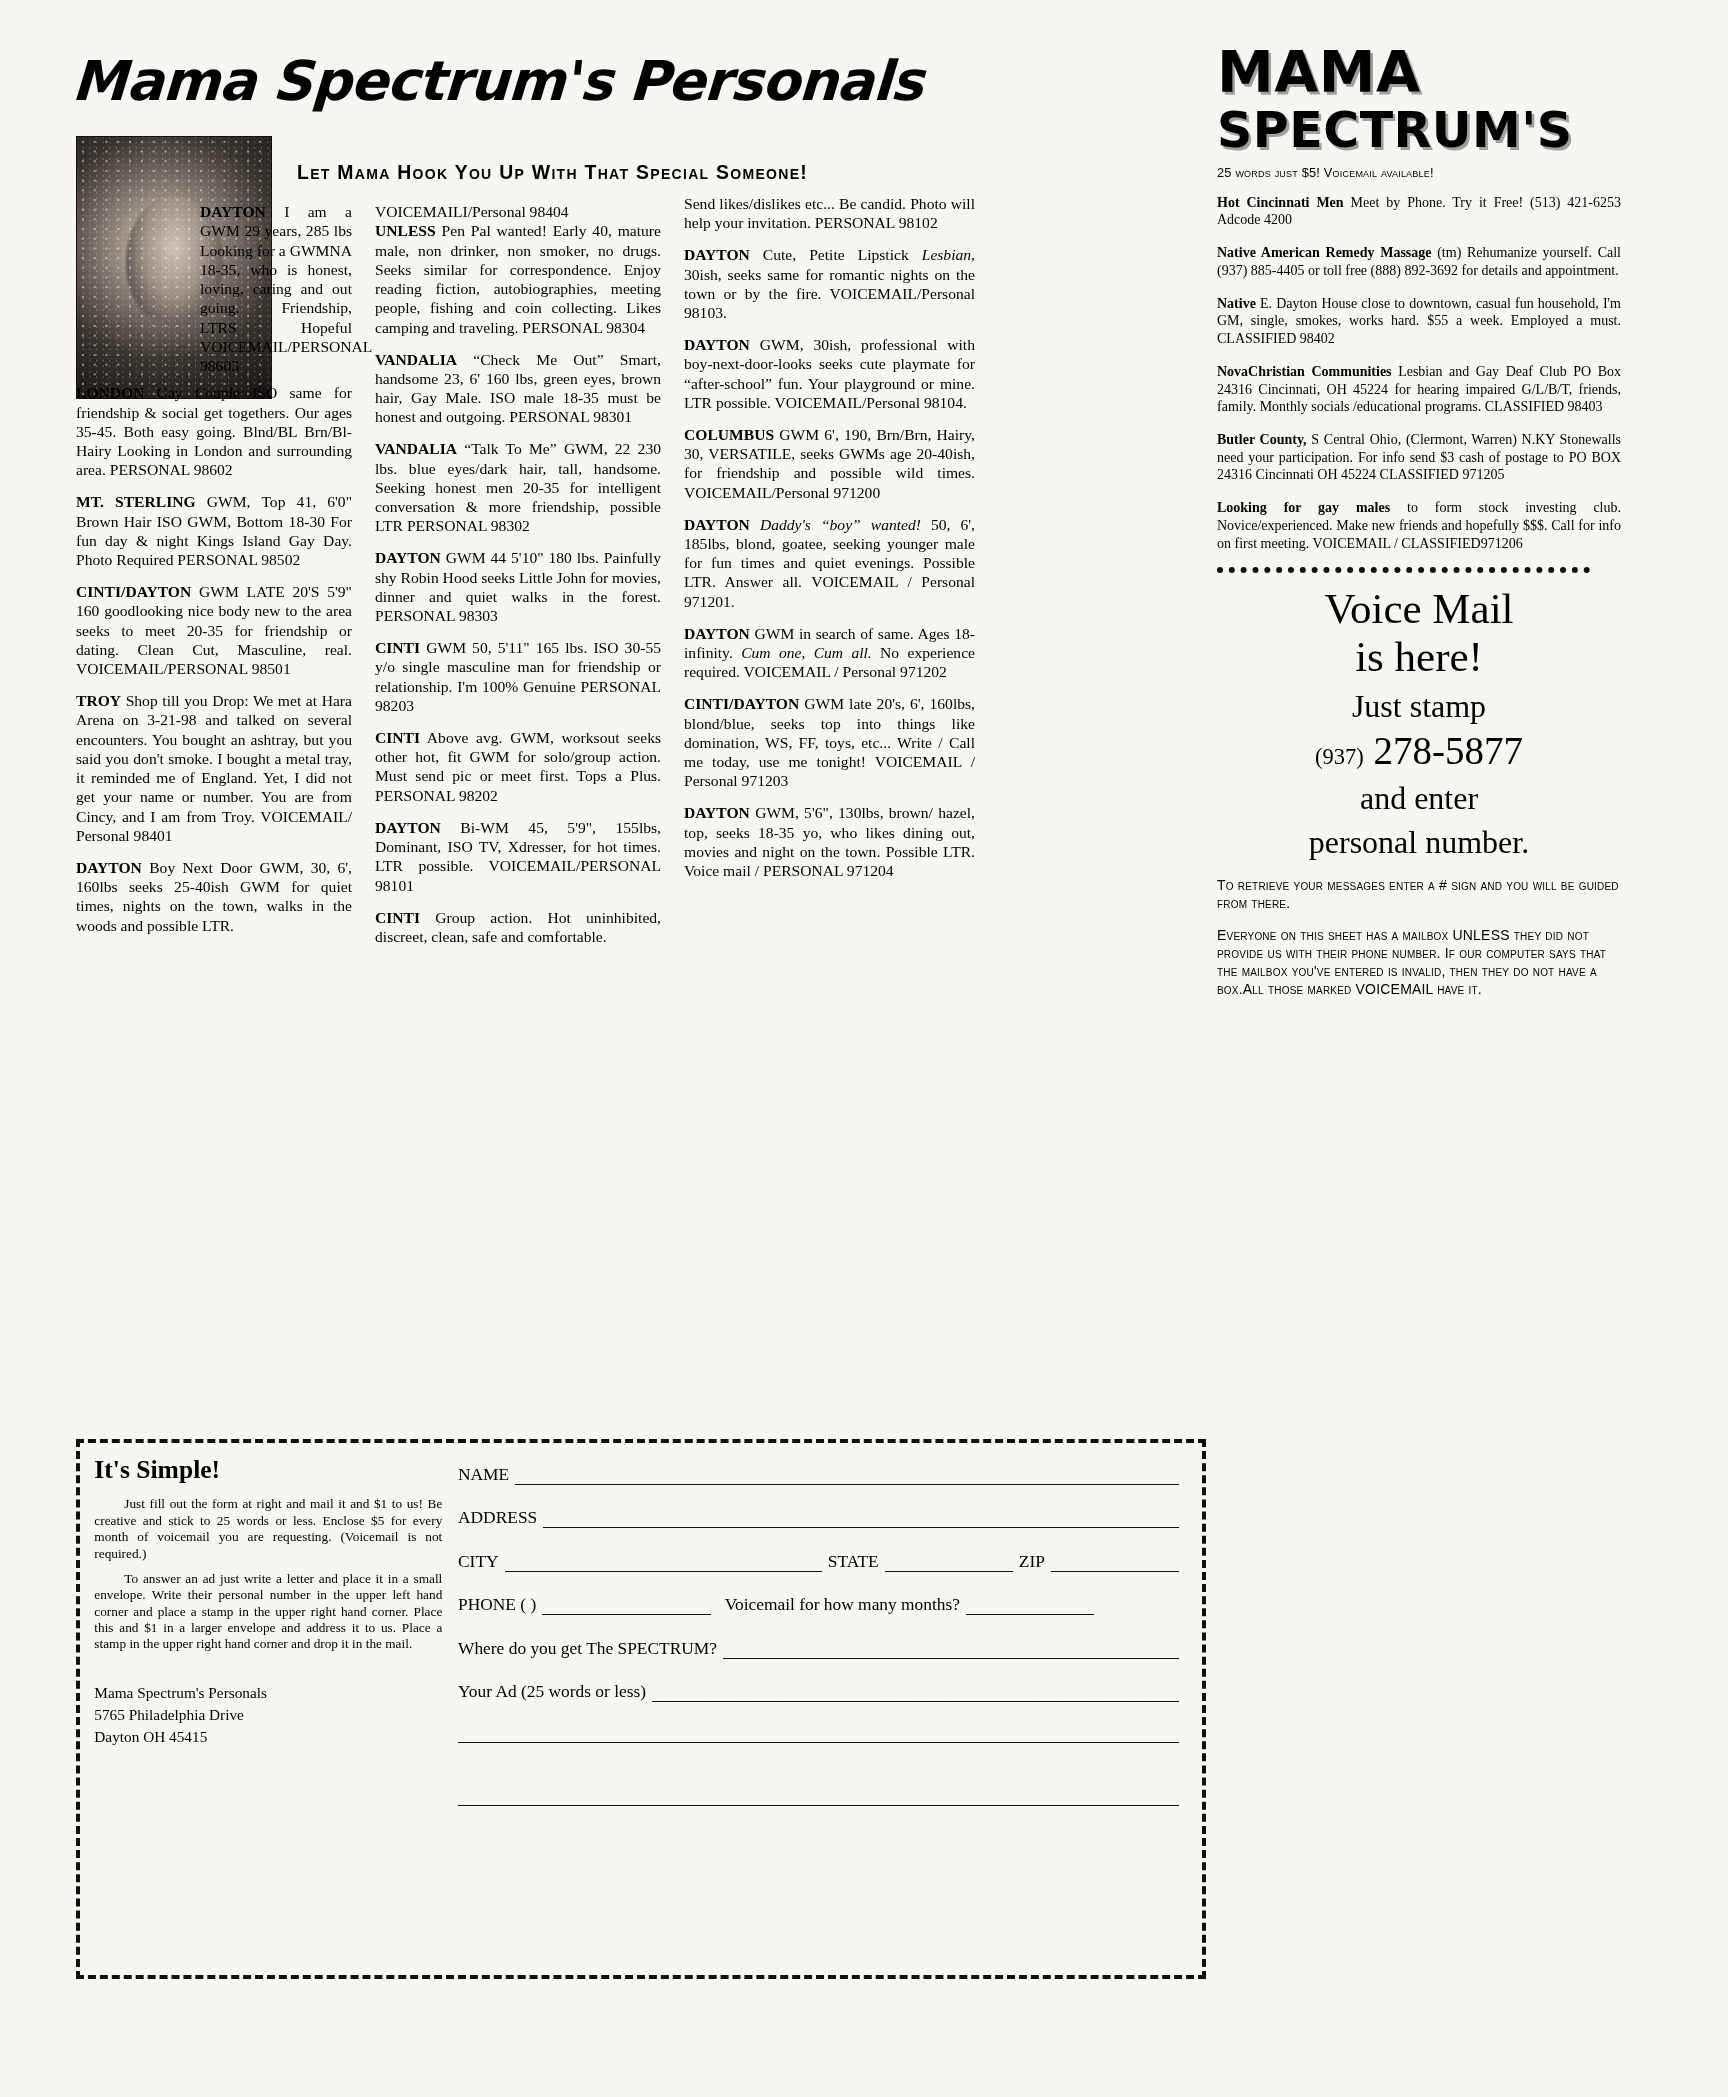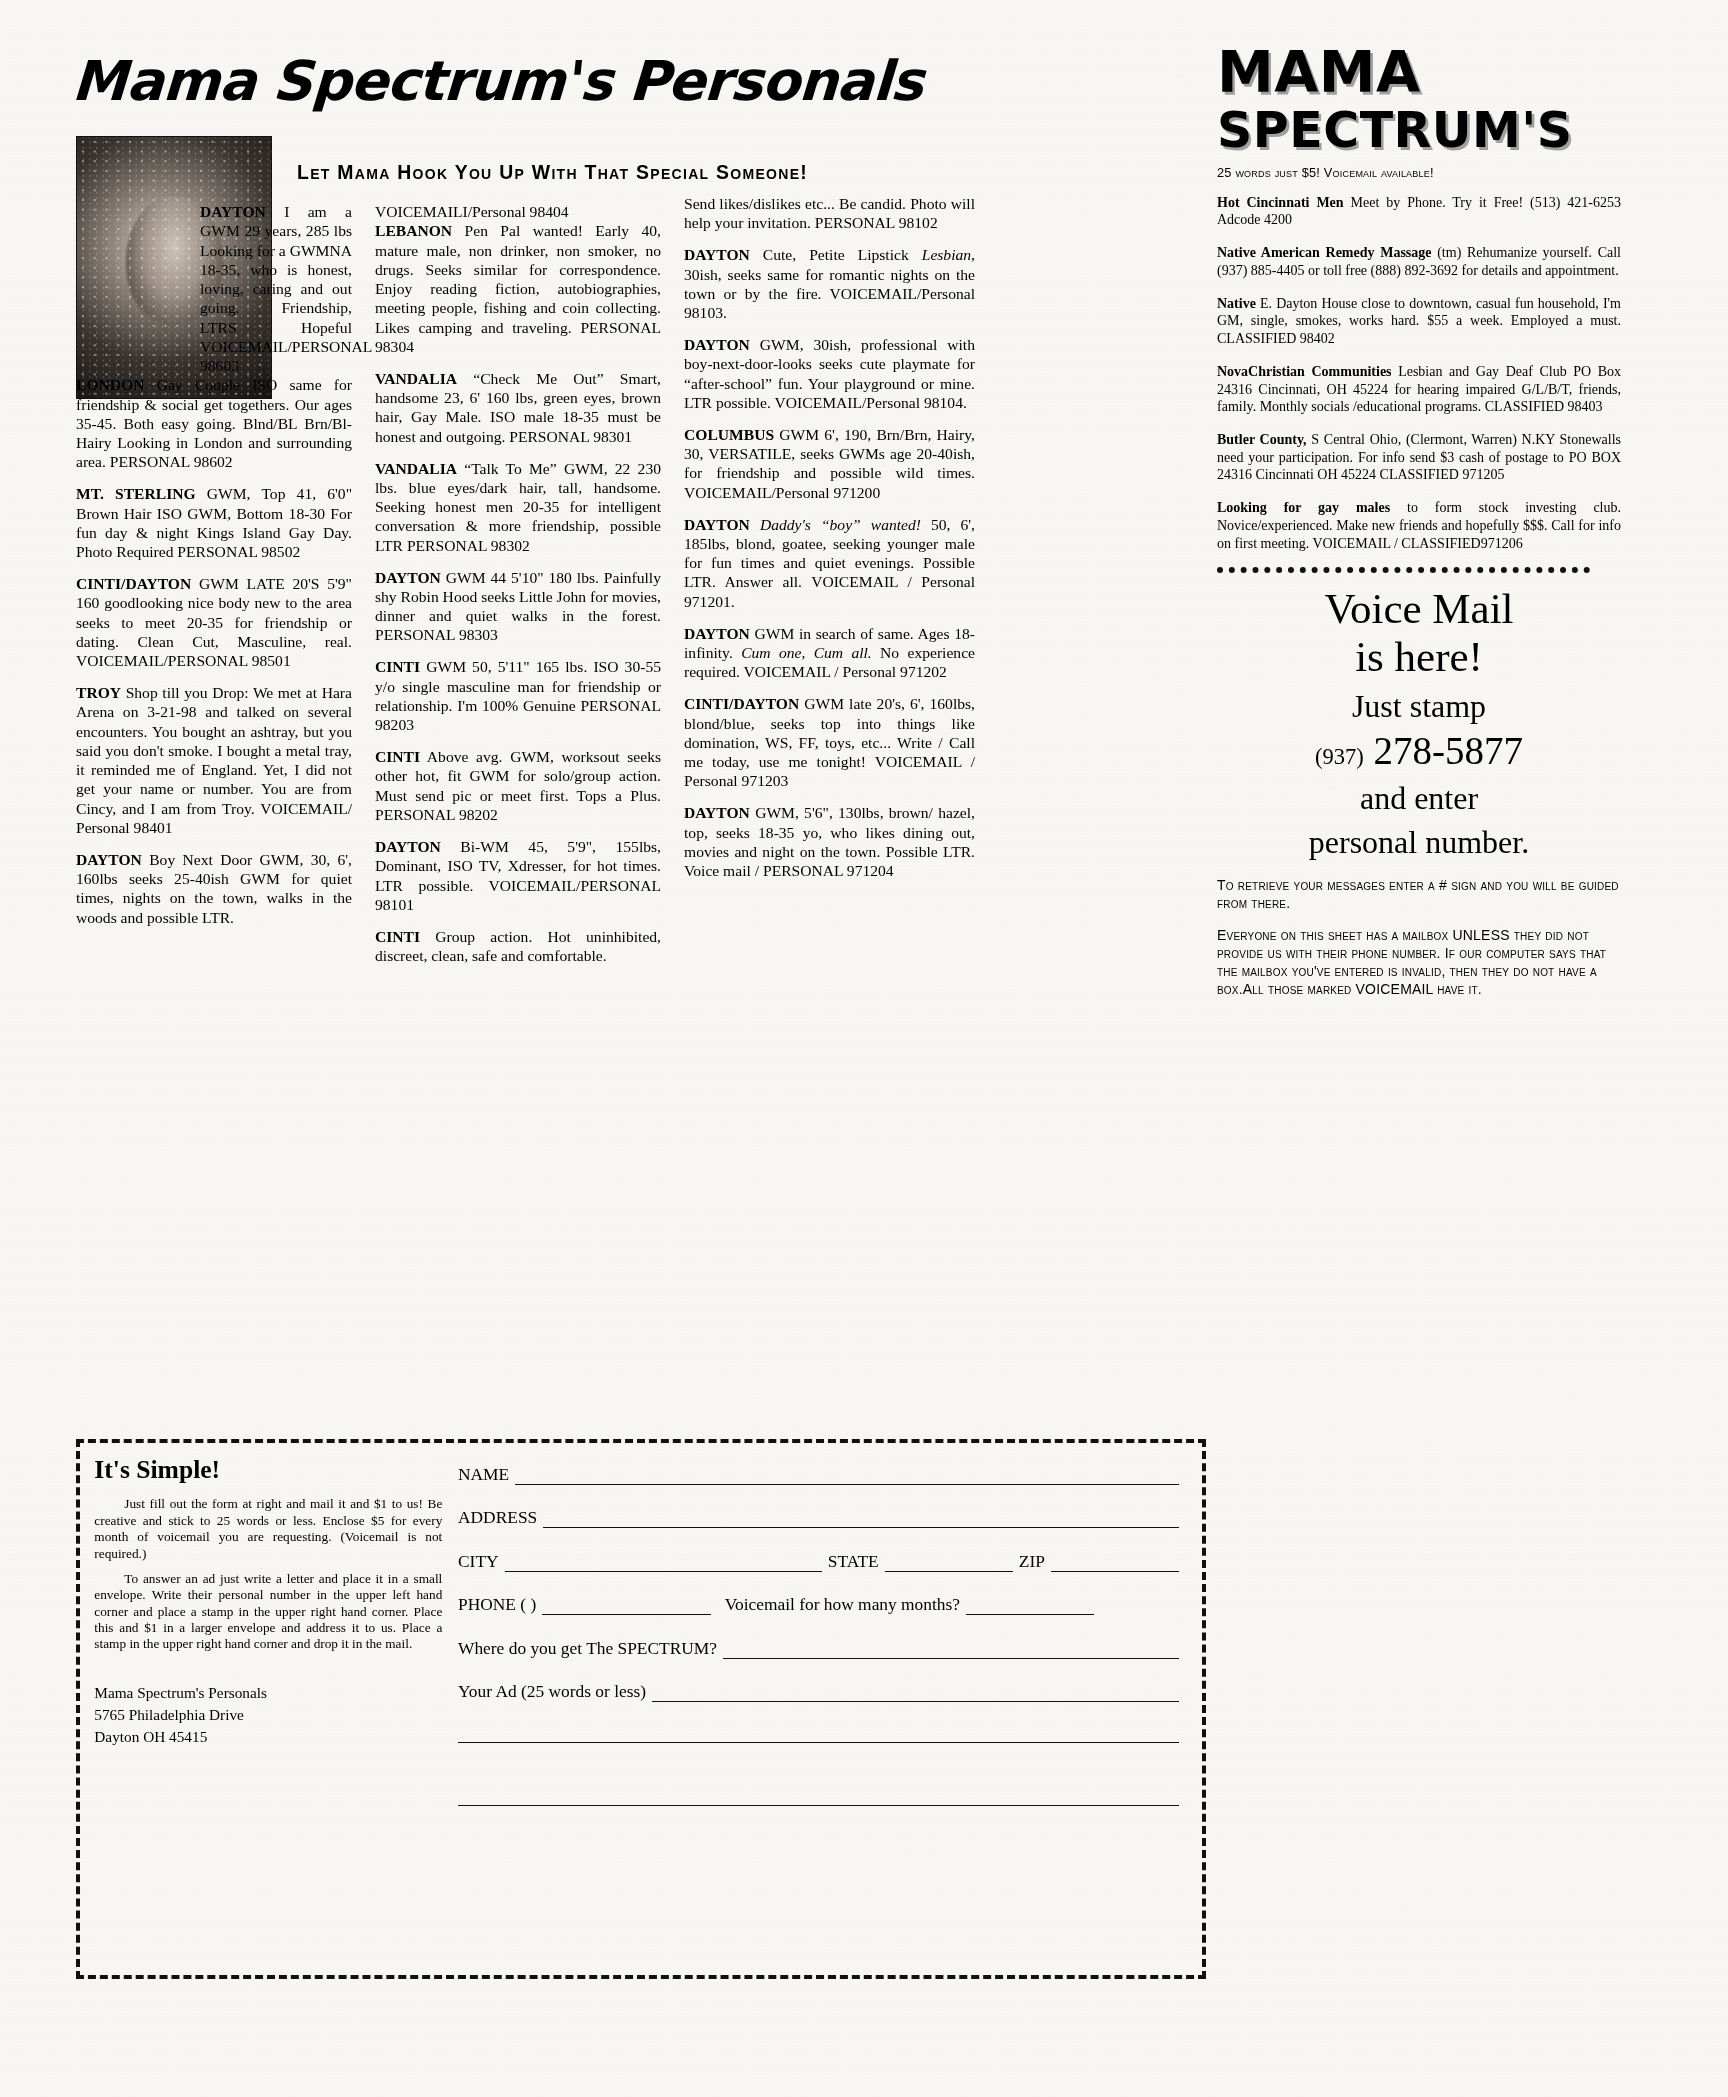--- a/index.html
+++ b/index.html
@@ -95,21 +95,21 @@
   }
   .col .ital {
     font-style: italic;
   }
   #col1 { left: 76px; top: 202px;  width: 276px; }
   #col2 { left: 375px; top: 202px;  width: 286px; }
   #col3 { left: 684px; top: 194px; width: 291px; }
 
   
   #col1 .wrap-photo {
-    margin: 0 0 0 0;
+    margin: 0 0 8px 0;
   }
   #col1 .wrap-photo .indent-block {
     margin-left: 124px;
   }
 
   
   .rail {
     position: absolute;
     left: 1217px;
     top: 43px;
@@ -266,21 +266,21 @@
     </p>
     <p><span class="lead">LONDON</span><span> Gay Couple ISO same for friendship &amp; social get togethers. Our ages 35-45. Both easy going. Blnd/BL Brn/Bl-Hairy Looking in London and surrounding area. PERSONAL 98602</span></p>
     <p><span class="lead">MT. STERLING</span><span> GWM, Top 41, 6'0" Brown Hair ISO GWM, Bottom 18-30 For fun day &amp; night Kings Island Gay Day. Photo Required PERSONAL 98502</span></p>
     <p><span class="lead">CINTI/DAYTON</span><span> GWM LATE 20'S 5'9" 160 goodlooking nice body new to the area seeks to meet 20-35 for friendship or dating. Clean Cut, Masculine, real. VOICEMAIL/PERSONAL 98501</span></p>
     <p><span class="lead">TROY</span><span> Shop till you Drop: We met at Hara Arena on 3-21-98 and talked on several encounters. You bought an ashtray, but you said you don't smoke. I bought a metal tray, it reminded me of England. Yet, I did not get your name or number. You are from Cincy, and I am from Troy. VOICEMAIL/ Personal 98401</span></p>
     <p><span class="lead">DAYTON</span><span> Boy Next Door GWM, 30, 6', 160lbs seeks 25-40ish GWM for quiet times, nights on the town, walks in the woods and possible LTR.</span></p>
   </div>
 
   <div class="col" id="col2">
     <p><span>VOICEMAILI/Personal 98404</span></p>
-    <p style="margin-top:-12.8px;"><span class="lead">LEBANON</span><span> Pen Pal wanted! Early 40, mature male, non drinker, non smoker, no drugs. Seeks similar for correspondence. Enjoy reading fiction, autobiographies, meeting people, fishing and coin collecting. Likes camping and traveling. PERSONAL 98304</span></p>
+    <p style="margin-top:-12.8px;"><span class="lead">UNLESS</span><span> Pen Pal wanted! Early 40, mature male, non drinker, non smoker, no drugs. Seeks similar for correspondence. Enjoy reading fiction, autobiographies, meeting people, fishing and coin collecting. Likes camping and traveling. PERSONAL 98304</span></p>
     <p><span class="lead">VANDALIA</span><span> “Check Me Out” Smart, handsome 23, 6' 160 lbs, green eyes, brown hair, Gay Male. ISO male 18-35 must be honest and outgoing. PERSONAL 98301</span></p>
     <p><span class="lead">VANDALIA</span><span> “Talk To Me” GWM, 22 230 lbs. blue eyes/dark hair, tall, handsome. Seeking honest men 20-35 for intelligent conversation &amp; more friendship, possible LTR PERSONAL 98302</span></p>
     <p><span class="lead">DAYTON</span><span> GWM 44 5'10" 180 lbs. Painfully shy Robin Hood seeks Little John for movies, dinner and quiet walks in the forest. PERSONAL 98303</span></p>
     <p><span class="lead">CINTI</span><span> GWM 50, 5'11" 165 lbs. ISO 30-55 y/o single masculine man for friendship or relationship. I'm 100% Genuine PERSONAL 98203</span></p>
     <p><span class="lead">CINTI</span><span> Above avg. GWM, worksout seeks other hot, fit GWM for solo/group action. Must send pic or meet first. Tops a Plus. PERSONAL 98202</span></p>
     <p><span class="lead">DAYTON</span><span> Bi-WM 45, 5'9", 155lbs, Dominant, ISO TV, Xdresser, for hot times. LTR possible. VOICEMAIL/PERSONAL 98101</span></p>
     <p><span class="lead">CINTI</span><span> Group action. Hot uninhibited, discreet, clean, safe and comfortable.</span></p>
   </div>
 
   <div class="col" id="col3">

